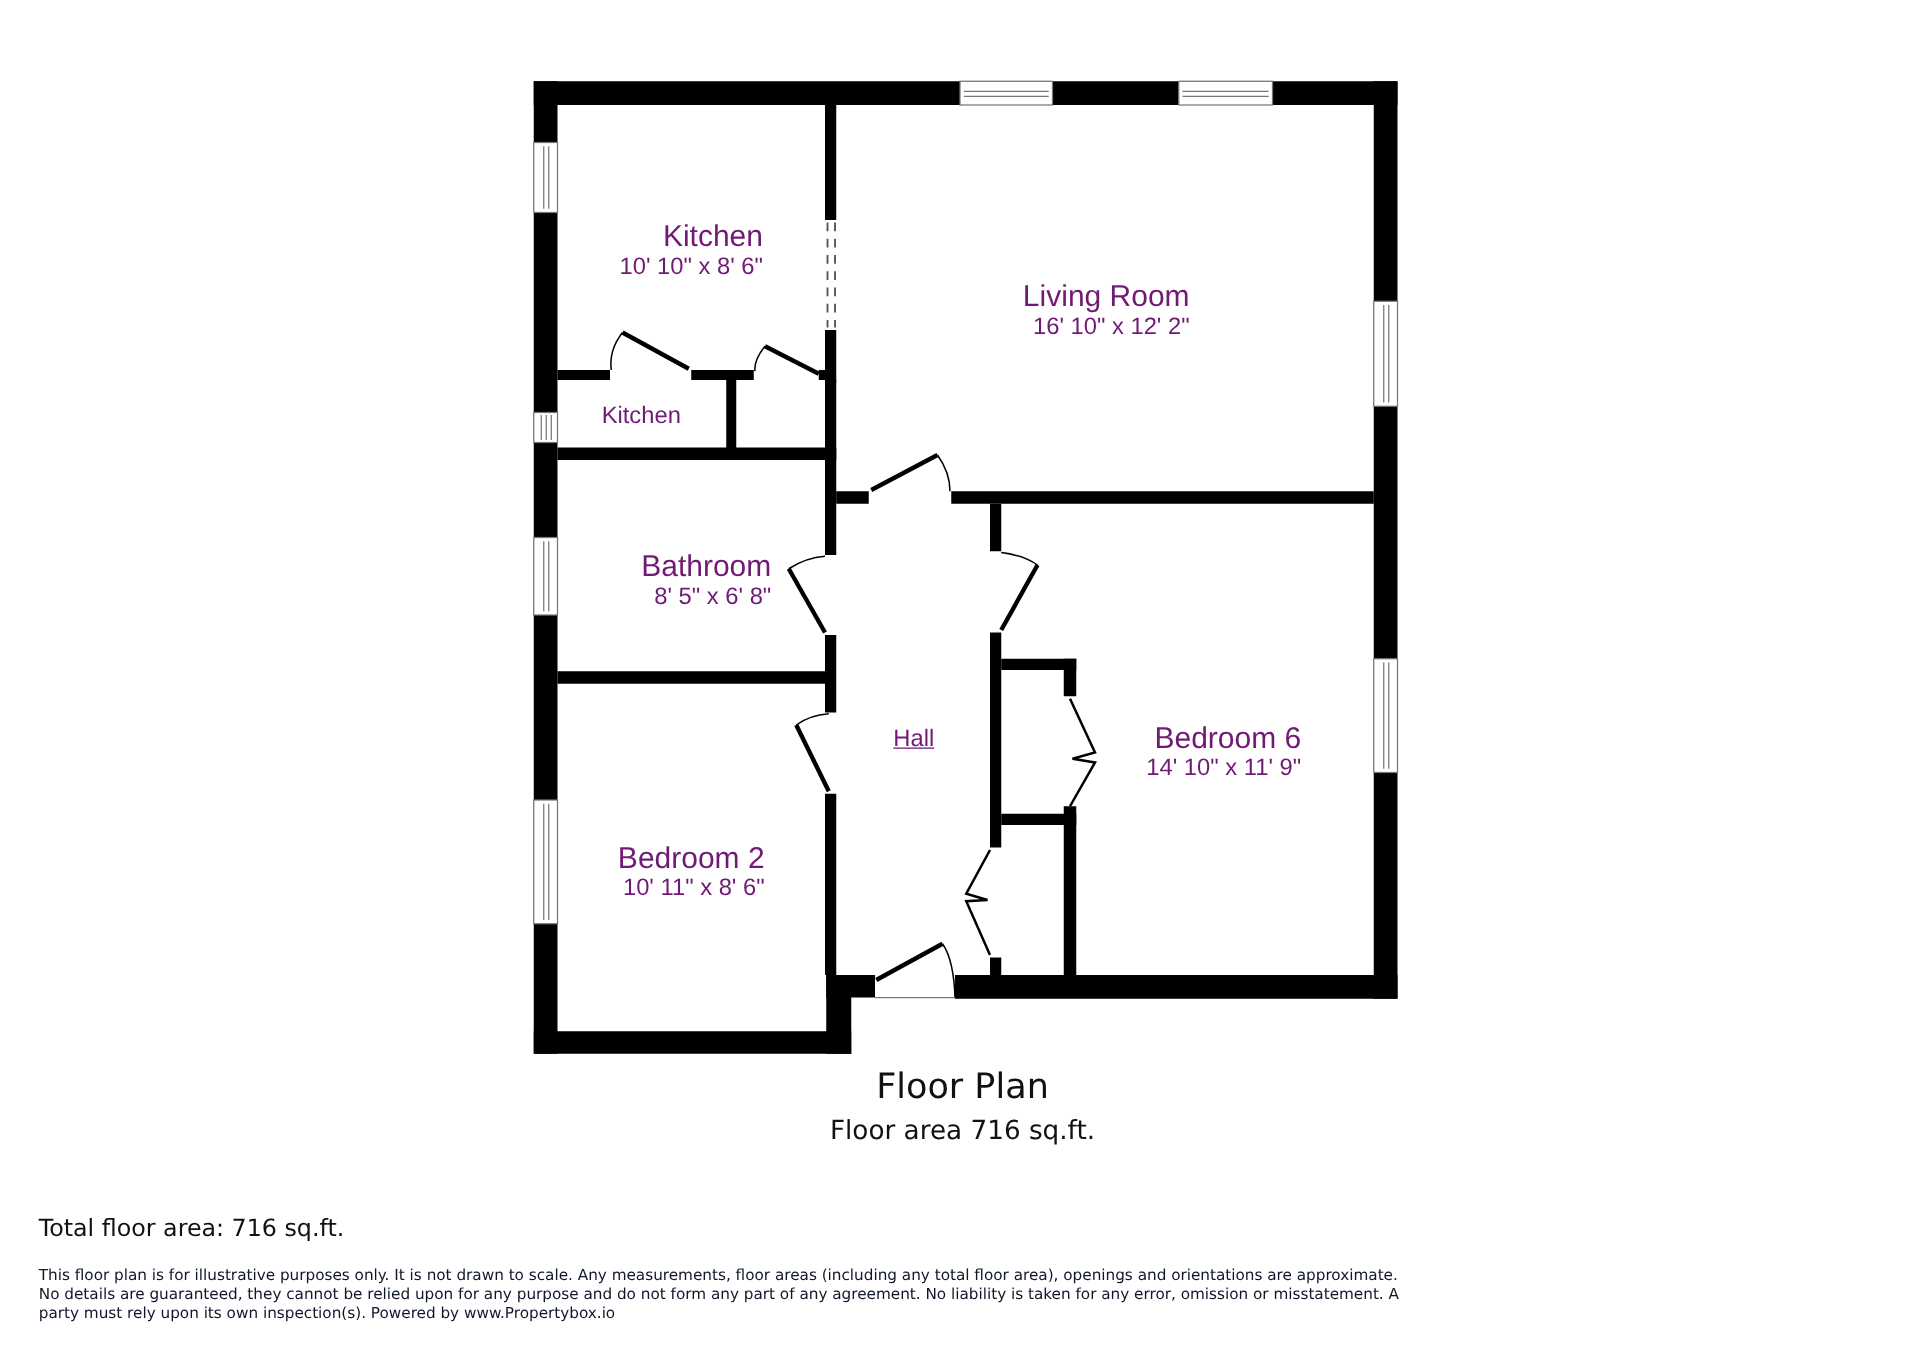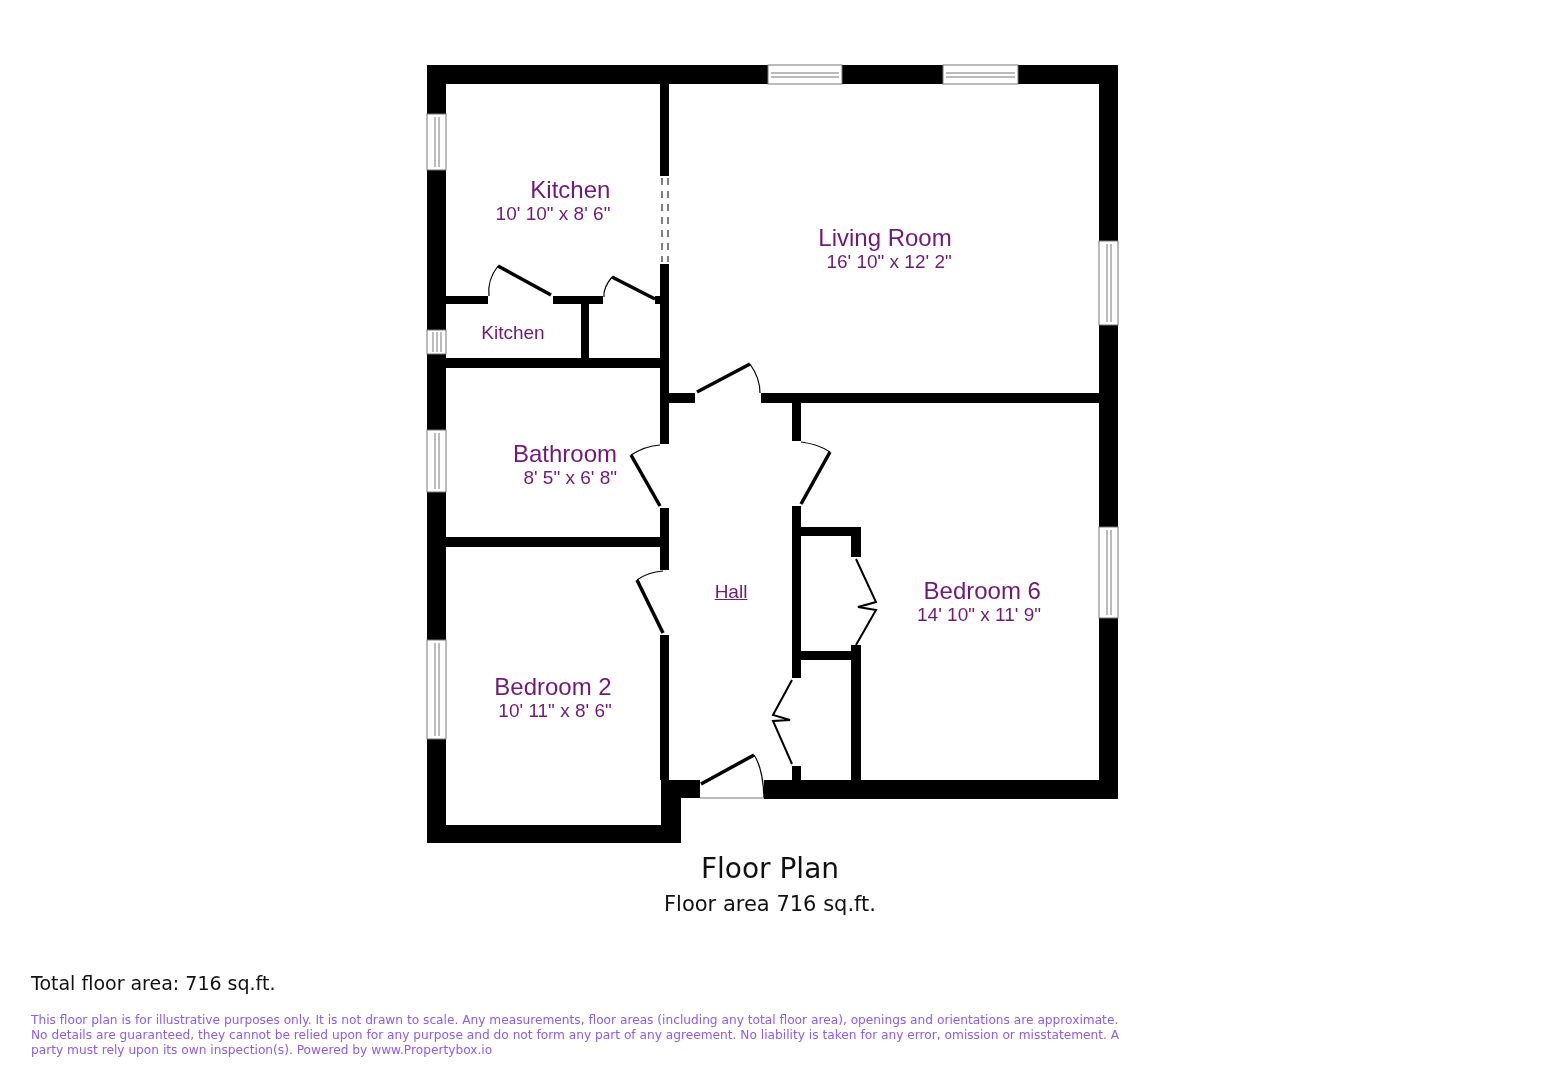--- a/index.html
+++ b/index.html
@@ -4,21 +4,21 @@
 <style>
   html, body { margin:0; padding:0; background:#ffffff; }
   body { width:1544px; height:1080px; position:relative; overflow:hidden; font-family:"Liberation Sans", sans-serif; color:#111; }
   #plan { position:absolute; left:0; top:0; width:1544px; height:1080px; }
   .room-label { position:absolute; text-align:right; transform:translateX(-50%); white-space:nowrap; font-family:"Liberation Sans", sans-serif; color:#701a75; }
   .room-name { font-size:24px; line-height:26px; display:block; }
   .room-dim { font-size:19px; line-height:22px; display:block; }
   .plan-title { position:absolute; left:770px; top:852px; transform:translateX(-50%); font-family:"DejaVu Sans", sans-serif; font-size:28px; white-space:nowrap; }
   .plan-area { position:absolute; left:770px; top:892px; transform:translateX(-50%); font-family:"DejaVu Sans", sans-serif; font-size:21px; white-space:nowrap; }
   .total { position:absolute; left:31px; top:972px; font-family:"DejaVu Sans", sans-serif; font-size:19px; white-space:nowrap; }
-  .disclaimer { position:absolute; left:31px; top:1013px; width:1100px; font-family:"DejaVu Sans", sans-serif; font-size:12.2px; line-height:15px; color:#8b5cf6; }
+  .disclaimer { position:absolute; left:31px; top:1013px; width:1100px; font-family:"DejaVu Sans", sans-serif; font-size:12.2px; line-height:15px; color:#0f172a; }
 </style>
 </head>
 <body>
 
 <svg id="plan" viewBox="0 0 1544 1080" xmlns="http://www.w3.org/2000/svg">
   <g fill="#000">
 
     <rect x="427" y="65" width="691" height="19"></rect>
 
     <rect x="1099" y="65" width="19" height="734"></rect>

